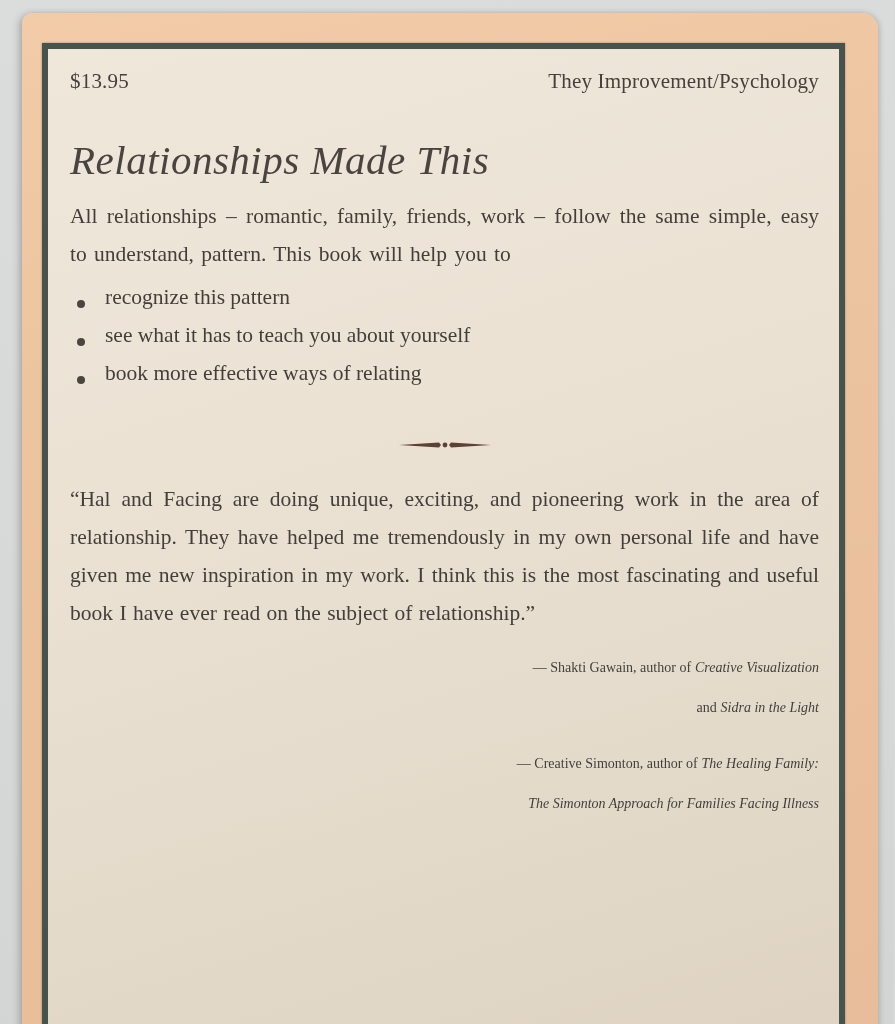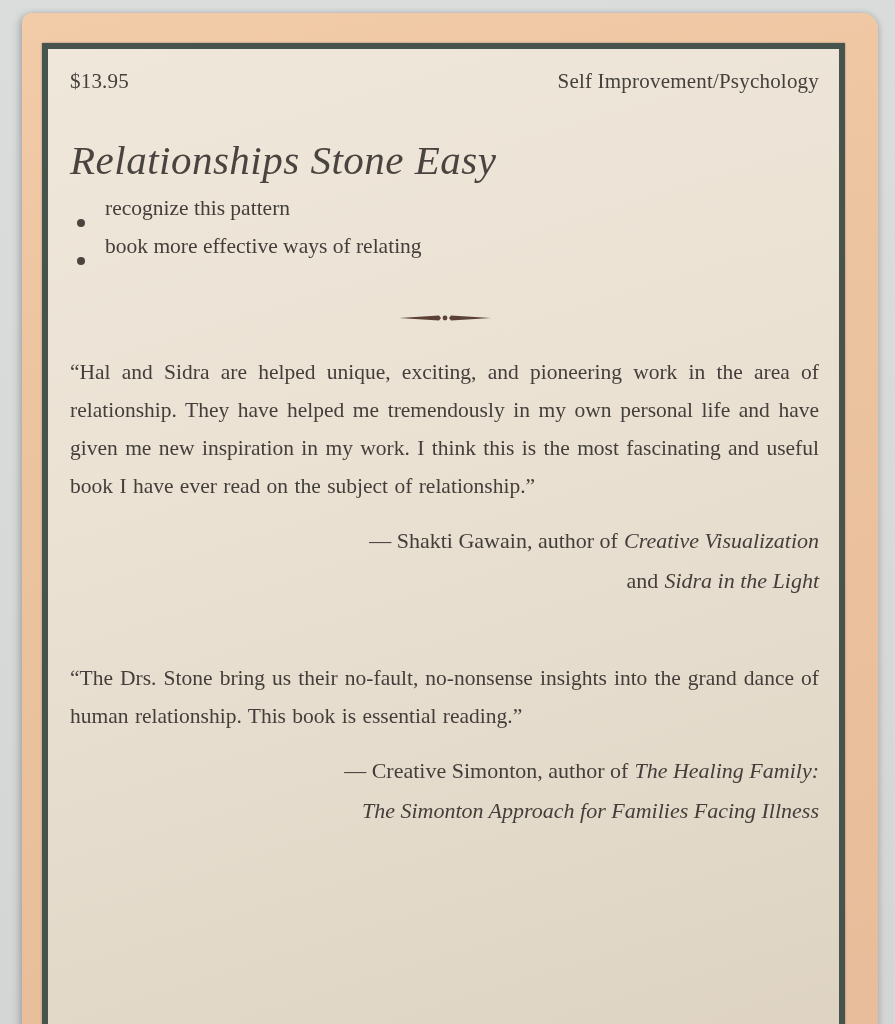--- a/index.html
+++ b/index.html
@@ -68,21 +68,21 @@
     word-spacing: 2px;
     color: #443e3a;
   }
   .bullets {
     list-style: none;
     margin: 5px 0 0 0;
     padding: 0;
   }
   .bullets li {
     display: flex;
-    align-items: flex-end;
+    align-items: center;
     line-height: 38px;
     font-size: 21.5px;
     color: #443e3a;
   }
   .bullet-dot {
     width: 8px;
     height: 8px;
     border-radius: 50%;
     background: #4c443f;
     margin: 14px 20px 0 7px;
@@ -96,21 +96,21 @@
   }
   .quote {
     font-size: 21.5px;
     line-height: 38px;
     text-align: justify;
     word-spacing: 1px;
     color: #443e3a;
   }
   .attribution {
     margin-top: 16px;
-    font-size: 22px;
+    font-size: 14px;
     line-height: 40px;
     text-align: right;
     color: #443e3a;
   }
   .attribution .work {
     font-style: italic;
     margin-left: 0.28em;
   }
   .attribution .join {
     margin-left: 0.28em;
@@ -121,51 +121,55 @@
 </head>
 <body>
 
 <div class="photo-bg">
   <div class="book">
     <div class="frame">
       <div class="panel">
 
         <div class="meta-row">
           <span>$13.95</span>
-          <span>Self Improvement/Psychology</span>
+          <span>They Improvement/Psychology</span>
         </div>
 
-        <div class="title">Relationships Stone Easy</div>
+        <div class="title">Relationships Made This</div>
 
+        <div class="intro">All relationships – romantic, family, friends, work – follow the same simple, easy to understand, pattern. This book will help you to</div>
 
         <ul class="bullets">
           <li>
             <span class="bullet-dot"></span>
             <span>recognize this pattern</span>
+          </li>
+          <li>
+            <span class="bullet-dot"></span>
+            <span>see what it has to teach you about yourself</span>
           </li>
           <li>
             <span class="bullet-dot"></span>
             <span>book more effective ways of relating</span>
           </li>
         </ul>
 
         <svg class="divider" viewBox="0 0 96 14" xmlns="http://www.w3.org/2000/svg">
           <path d="M2 7 L42 4.6 L44 7 L42 9.4 Z" fill="#5c4136"></path>
           <path d="M94 7 L54 4.6 L52 7 L54 9.4 Z" fill="#5c4136"></path>
           <circle cx="48" cy="7" r="2.4" fill="#5c4136"></circle>
         </svg>
 
-        <div class="quote">“Hal and Sidra are helped unique, exciting, and pioneering work in the area of relationship. They have helped me tremendously in my own personal life and have given me new inspiration in my work. I think this is the most fascinating and useful book I have ever read on the subject of relationship.”</div>
+        <div class="quote">“Hal and Facing are doing unique, exciting, and pioneering work in the area of relationship. They have helped me tremendously in my own personal life and have given me new inspiration in my work. I think this is the most fascinating and useful book I have ever read on the subject of relationship.”</div>
 
         <div class="attribution">
           <span>— Shakti Gawain, author of</span><span class="work">Creative Visualization</span><br>
           <span class="join">and</span><span class="work">Sidra in the Light</span>
         </div>
 
-        <div class="quote quote-2">“The Drs. Stone bring us their no-fault, no-nonsense insights into the grand dance of human relationship. This book is essential reading.”</div>
 
         <div class="attribution">
           <span>— Creative Simonton, author of</span><span class="work">The Healing Family:</span><br>
           <span class="work">The Simonton Approach for Families Facing Illness</span>
         </div>
 
       </div>
     </div>
   </div>
 </div>

